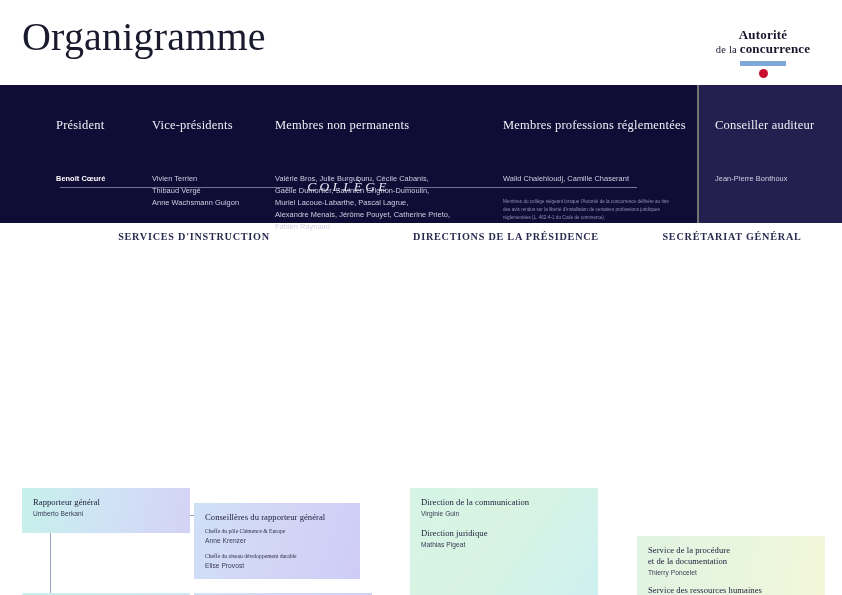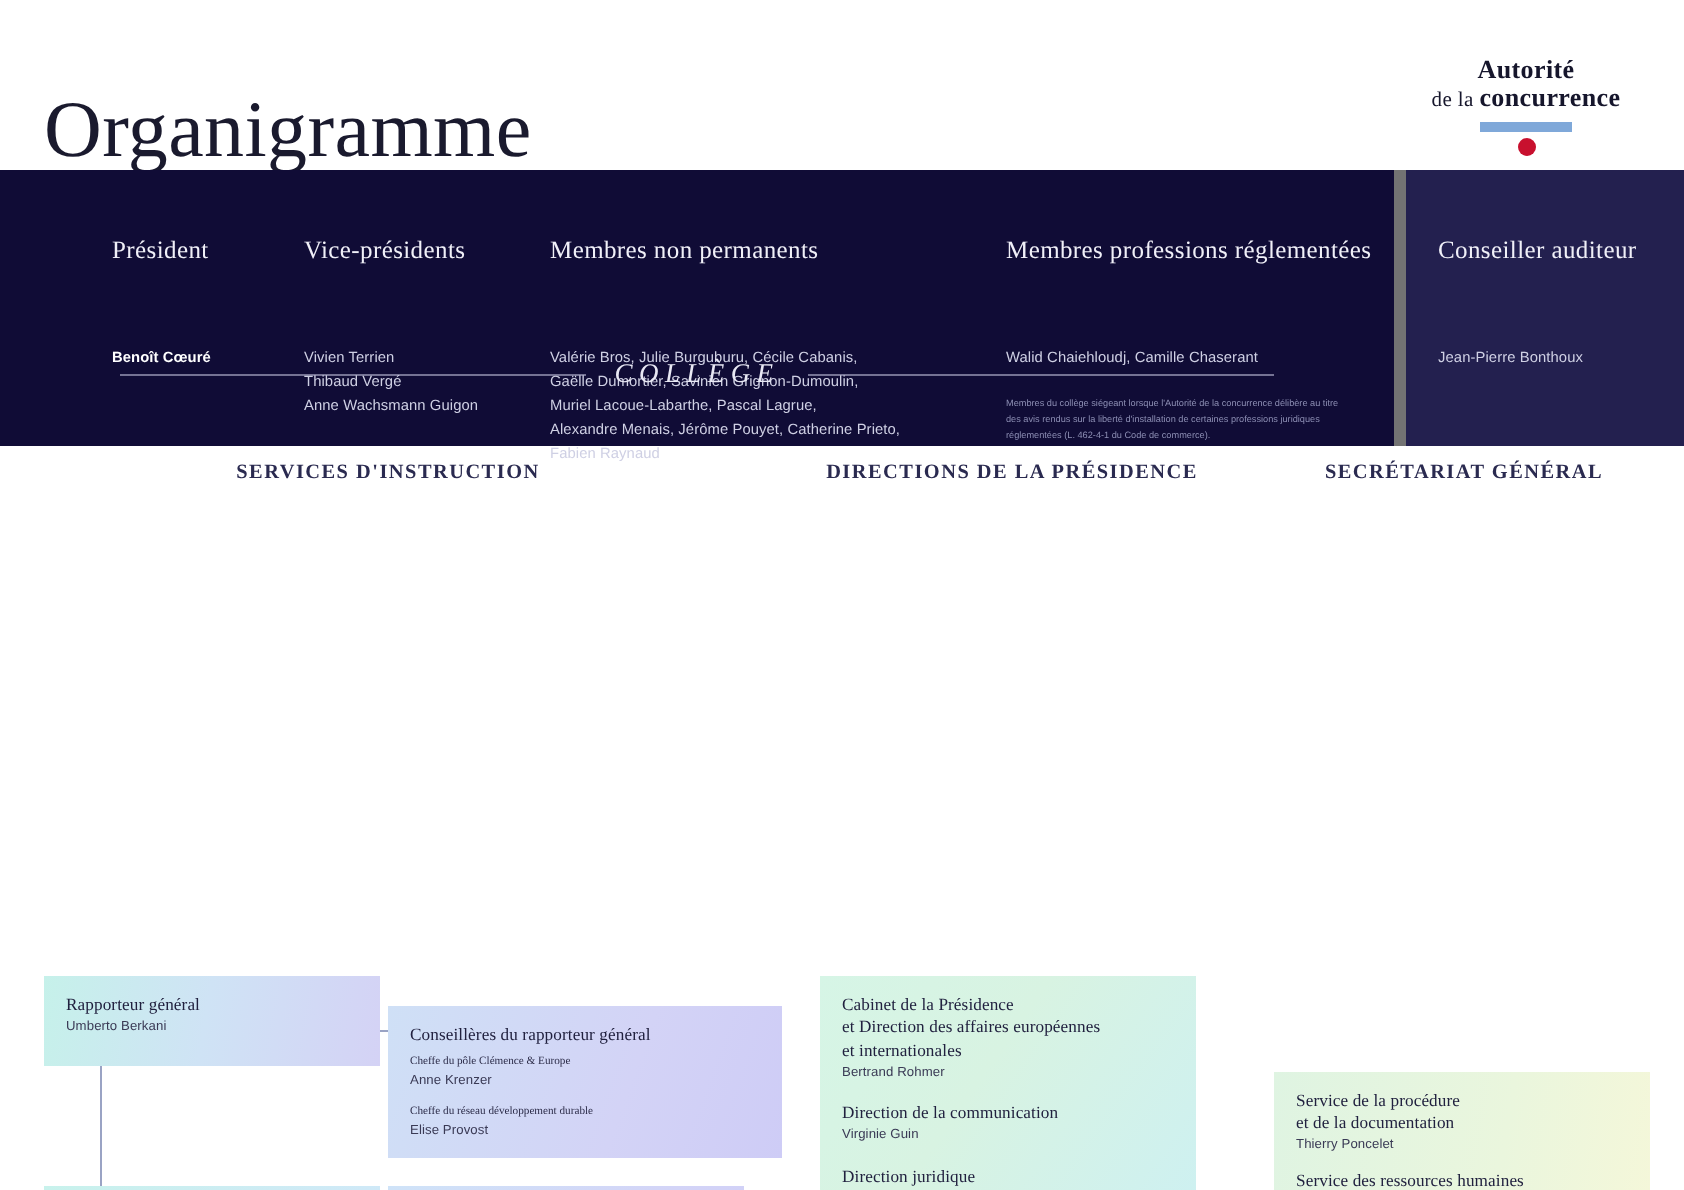--- a/index.html
+++ b/index.html
@@ -24,21 +24,20 @@
   .page-title {
     position: absolute;
     left: 22px;
     top: 17px;
     font-family: "Liberation Serif", serif;
     font-size: 40px;
     font-weight: 400;
     letter-spacing: 0.2px;
     color: #1a1a2e;
     line-height: 1;
-    margin-top: 28px;
   }
   .logo {
     position: absolute;
     right: 18px;
     top: 12px;
     width: 122px;
     text-align: center;
     line-height: 1.08;
   }
   .logo-l1 {
@@ -83,21 +82,21 @@
   }
   .college-main {
     position: relative;
     flex: 0 0 697px;
     background: #100c36;
   }
   .college-aside {
     position: relative;
     flex: 1 1 auto;
     background: #23204f;
-    border-left: 6px solid #737373;
+    border-left: 2px solid #737373;
   }
   .college-heading {
     position: absolute;
     top: 94px;
     left: 0;
     right: 0;
     display: flex;
     align-items: center;
     gap: 14px;
     padding: 0 60px;
@@ -216,21 +215,21 @@
     position: absolute;
     background: #9aa3c4;
   }
 
   
   #box-rapporteur {
     left: 22px; top: 265px; width: 168px; height: 45px;
     background: linear-gradient(100deg, #c6f1ea 0%, #cfe3f5 48%, #d4d2f5 100%);
   }
   #box-conseilleres {
-    left: 194px; top: 280px; width: 197px; height: 76px;
+    left: 194px; top: 280px; width: 166px; height: 76px;
     background: linear-gradient(110deg, #cfe0f6 0%, #d3d3f6 60%, #ceccf6 100%);
   }
   #box-concurrence {
     left: 22px; top: 370px; width: 168px; height: 215px;
     background: linear-gradient(120deg, #c8f2ec 0%, #cfe9f7 55%, #c9e4fb 100%);
   }
   #box-services2 {
     left: 194px; top: 370px; width: 178px; height: 148px;
     background: linear-gradient(120deg, #cfe3f8 0%, #d3d4f7 55%, #cdcaf7 100%);
   }
@@ -345,26 +344,20 @@
 
   <div class="box" id="box-services2">
     
     
     
     
   </div>
 
   <div class="box" id="box-presidence">
     <div class="b-group">
-      <div class="b-title pre" style="white-space: pre-line;">Cabinet de la Présidence
-et Direction des affaires européennes
-et internationales</div>
-      <div class="b-name">Bertrand Rohmer</div>
-    </div>
-    <div class="b-group">
       <div class="b-title pre" style="white-space: pre-line;">Direction de la communication</div>
       <div class="b-name">Virginie Guin</div>
     </div>
     <div class="b-group">
       <div class="b-title pre" style="white-space: pre-line;">Direction juridique</div>
       <div class="b-name">Mathias Pigeat</div>
     </div>
   </div>
 
 

